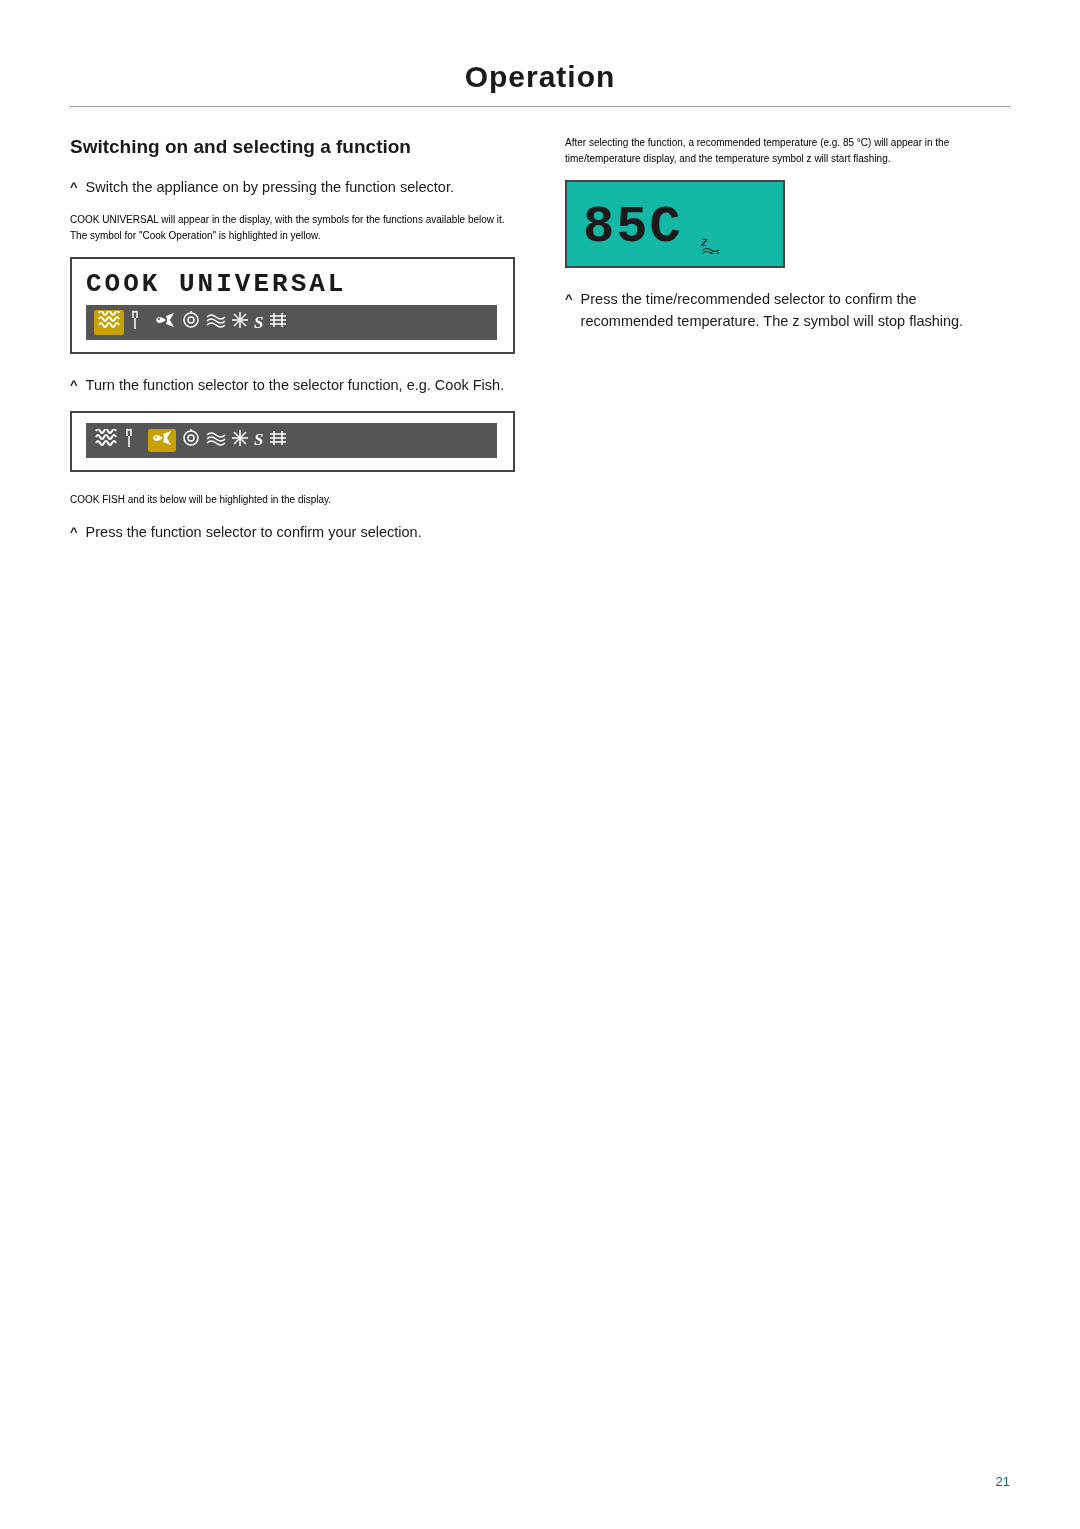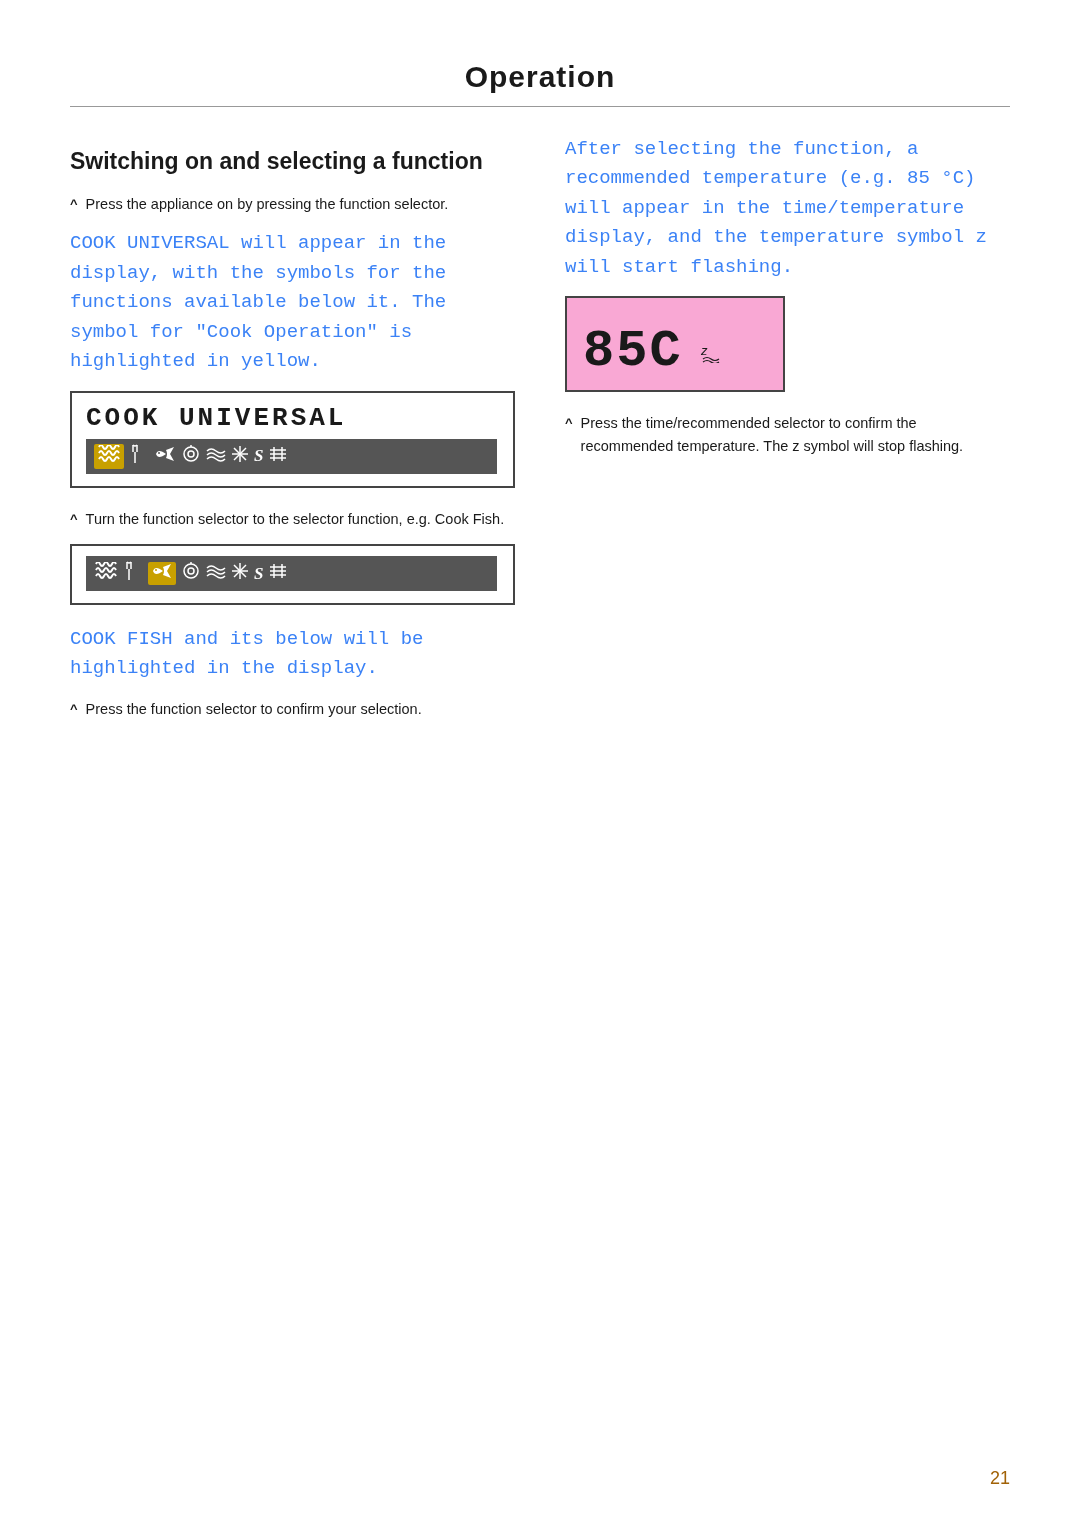--- a/index.html
+++ b/index.html
@@ -47,35 +47,33 @@
     .left-column {
       flex: 1;
     }
 
     .right-column {
       flex: 1;
     }
 
     
     .section-heading {
-      font-size: 23px;
+      font-size: 19px;
       font-weight: bold;
       color: #1a1a1a;
       margin-bottom: 16px;
       line-height: 1.3;
-      margin-top: 12px;
     }
 
     
     .body-text {
-      font-size: 19px;
+      font-size: 10px;
       line-height: 1.55;
-      color: #3b82f6;
+      color: #000000;
       margin-bottom: 14px;
-      font-family: Liberation Mono, monospace;
     }
 
     
     .bullet-item {
       display: flex;
       gap: 8px;
       margin-bottom: 14px;
       font-size: 14.5px;
       line-height: 1.55;
     }
@@ -132,25 +130,24 @@
     .icon-el.highlighted-fish {
       background: #c8a000;
       color: #fff;
       padding: 1px 3px;
       border-radius: 2px;
     }
 
     
     .temp-display-box {
       border: 2px solid #444;
-      padding: 28px 16px 12px 16px;
+      padding: 20px 16px 12px 16px;
       margin-bottom: 20px;
-      background: #f9a8d4;
-      display: flex;
-      align-items: center;
+      background: #14b8a6;
+      display: flex;
       gap: 16px;
       width: 220px;
     }
 
     .temp-digits {
       font-size: 52px;
       font-family: 'Courier New', Courier, monospace;
       font-weight: bold;
       color: #1a1a1a;
       letter-spacing: 2px;
@@ -162,42 +159,42 @@
       flex-direction: column;
       align-items: center;
       justify-content: flex-end;
     }
 
     
     .page-number {
       position: absolute;
       bottom: 40px;
       right: 70px;
-      font-size: 18px;
-      color: #a16207;
+      font-size: 13px;
+      color: #0f766e;
     }
   </style>
 </head>
 <body>
 
 <div class="page-container">
 
   <div class="page-header">
     <span class="page-title">Operation</span>
   </div>
   <hr class="header-divider">
 
   <div class="content-columns">
 
     <div class="left-column">
       <h2 class="section-heading">Switching on and selecting a function</h2>
 
       <div class="bullet-item">
         <span class="bullet-caret">^</span>
-        <span class="bullet-text">Press the appliance on by pressing the function selector.</span>
+        <span class="bullet-text">Switch the appliance on by pressing the function selector.</span>
       </div>
 
       <p class="body-text">COOK UNIVERSAL will appear in the display, with the symbols for the functions available below it. The symbol for "Cook Operation" is highlighted in yellow.</p>
 
       <div class="display-box">
         <div class="display-label">COOK UNIVERSAL</div>
         <div class="display-icons-row">
 
           <span class="icon-el highlighted">
             <svg width="24" height="18" viewBox="0 0 24 18" fill="white" xmlns="http://www.w3.org/2000/svg">

